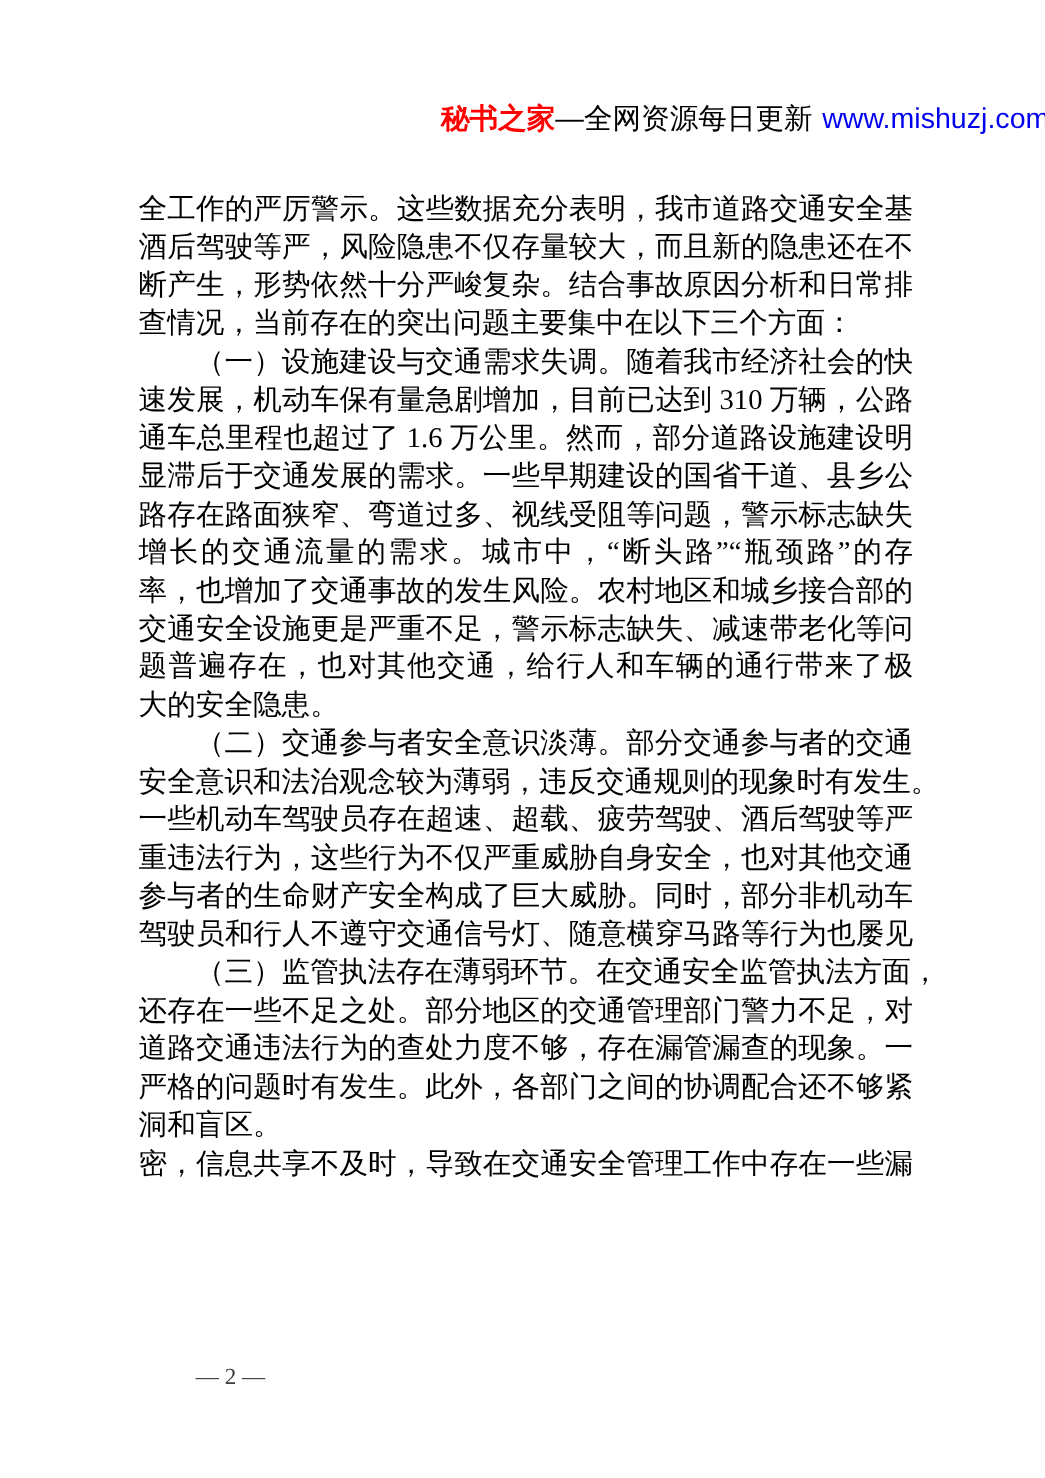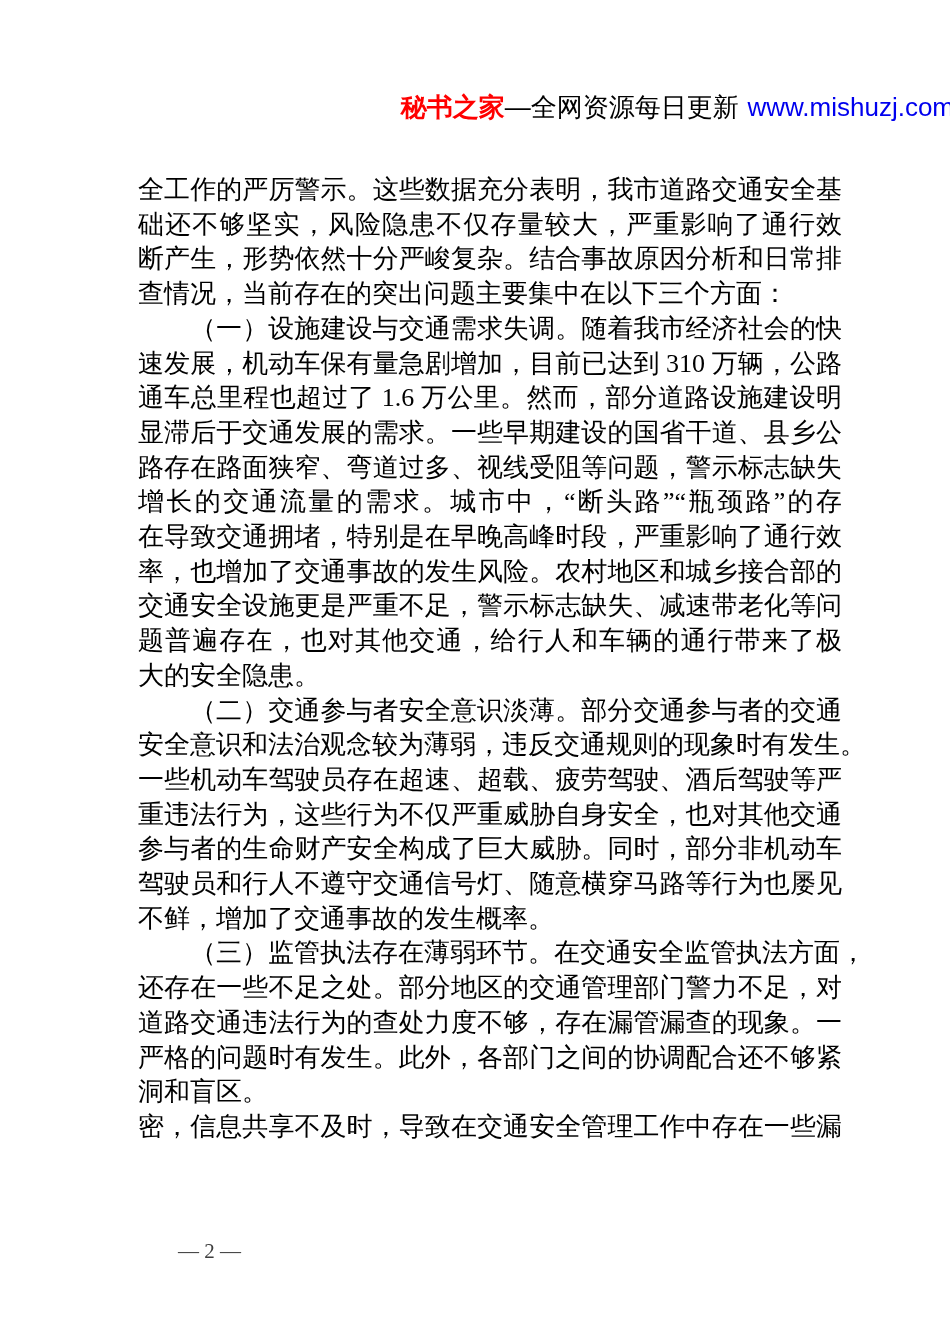--- a/index.html
+++ b/index.html
@@ -40,21 +40,21 @@
     color: #000000;
   }
   .site-url {
     color: #0000ee;
     margin-left: 0.33em;
     cursor: pointer;
   }
   
   .doc-body {
     position: absolute;
-    left: 138px;
+    left: 126px;
     top: 173px;
     width: 704px;
     font-size: 26px;
     line-height: 34.7px;
     color: #000000;
   }
   .para { margin: 0; padding: 0; }
   .text-line {
     white-space: nowrap;
     overflow: visible;
@@ -80,45 +80,43 @@
 
 <div class="page">
 
   <div class="doc-header">
     <span class="site-name">秘书之家</span><span class="separator">—</span><span class="tagline">全网资源每日更新</span><span class="site-url">www.mishuzj.com</span>
   </div>
 
   <div class="doc-body">
       <div class="para">
         <div class="text-line first">全工作的严厉警示。这些数据充分表明，我市道路交通安全基</div>
-        <div class="text-line">础还不够坚实，风险隐患不仅存量较大，严重影响了通行效</div>
+        <div class="text-line">酒后驾驶等严，风险隐患不仅存量较大，而且新的隐患还在不</div>
         <div class="text-line">断产生，形势依然十分严峻复杂。结合事故原因分析和日常排</div>
         <div class="text-line last">查情况，当前存在的突出问题主要集中在以下三个方面：</div>
       </div>
       <div class="para indent">
         <div class="text-line first">（一）设施建设与交通需求失调。随着我市经济社会的快</div>
         <div class="text-line">速发展，机动车保有量急剧增加，目前已达到 310 万辆，公路</div>
         <div class="text-line">通车总里程也超过了 1.6 万公里。然而，部分道路设施建设明</div>
         <div class="text-line">显滞后于交通发展的需求。一些早期建设的国省干道、县乡公</div>
         <div class="text-line">路存在路面狭窄、弯道过多、视线受阻等问题，警示标志缺失</div>
         <div class="text-line">增长的交通流量的需求。城市中，“断头路”“瓶颈路”的存</div>
-        <div class="text-line">在导致交通拥堵，特别是在早晚高峰时段，严重影响了通行效</div>
         <div class="text-line">率，也增加了交通事故的发生风险。农村地区和城乡接合部的</div>
         <div class="text-line">交通安全设施更是严重不足，警示标志缺失、减速带老化等问</div>
         <div class="text-line">题普遍存在，也对其他交通，给行人和车辆的通行带来了极</div>
         <div class="text-line last">大的安全隐患。</div>
       </div>
       <div class="para indent">
         <div class="text-line first">（二）交通参与者安全意识淡薄。部分交通参与者的交通</div>
         <div class="text-line">安全意识和法治观念较为薄弱，违反交通规则的现象时有发生。</div>
         <div class="text-line">一些机动车驾驶员存在超速、超载、疲劳驾驶、酒后驾驶等严</div>
         <div class="text-line">重违法行为，这些行为不仅严重威胁自身安全，也对其他交通</div>
         <div class="text-line">参与者的生命财产安全构成了巨大威胁。同时，部分非机动车</div>
         <div class="text-line">驾驶员和行人不遵守交通信号灯、随意横穿马路等行为也屡见</div>
-        <div class="text-line last">不鲜，增加了交通事故的发生概率。</div>
       </div>
       <div class="para indent">
         <div class="text-line first">（三）监管执法存在薄弱环节。在交通安全监管执法方面，</div>
         <div class="text-line">还存在一些不足之处。部分地区的交通管理部门警力不足，对</div>
         <div class="text-line">道路交通违法行为的查处力度不够，存在漏管漏查的现象。一</div>
         <div class="text-line">严格的问题时有发生。此外，各部门之间的协调配合还不够紧</div>
         <div class="text-line last">洞和盲区。</div>
         <div class="text-line">密，信息共享不及时，导致在交通安全管理工作中存在一些漏</div>
       </div>
     </div>

